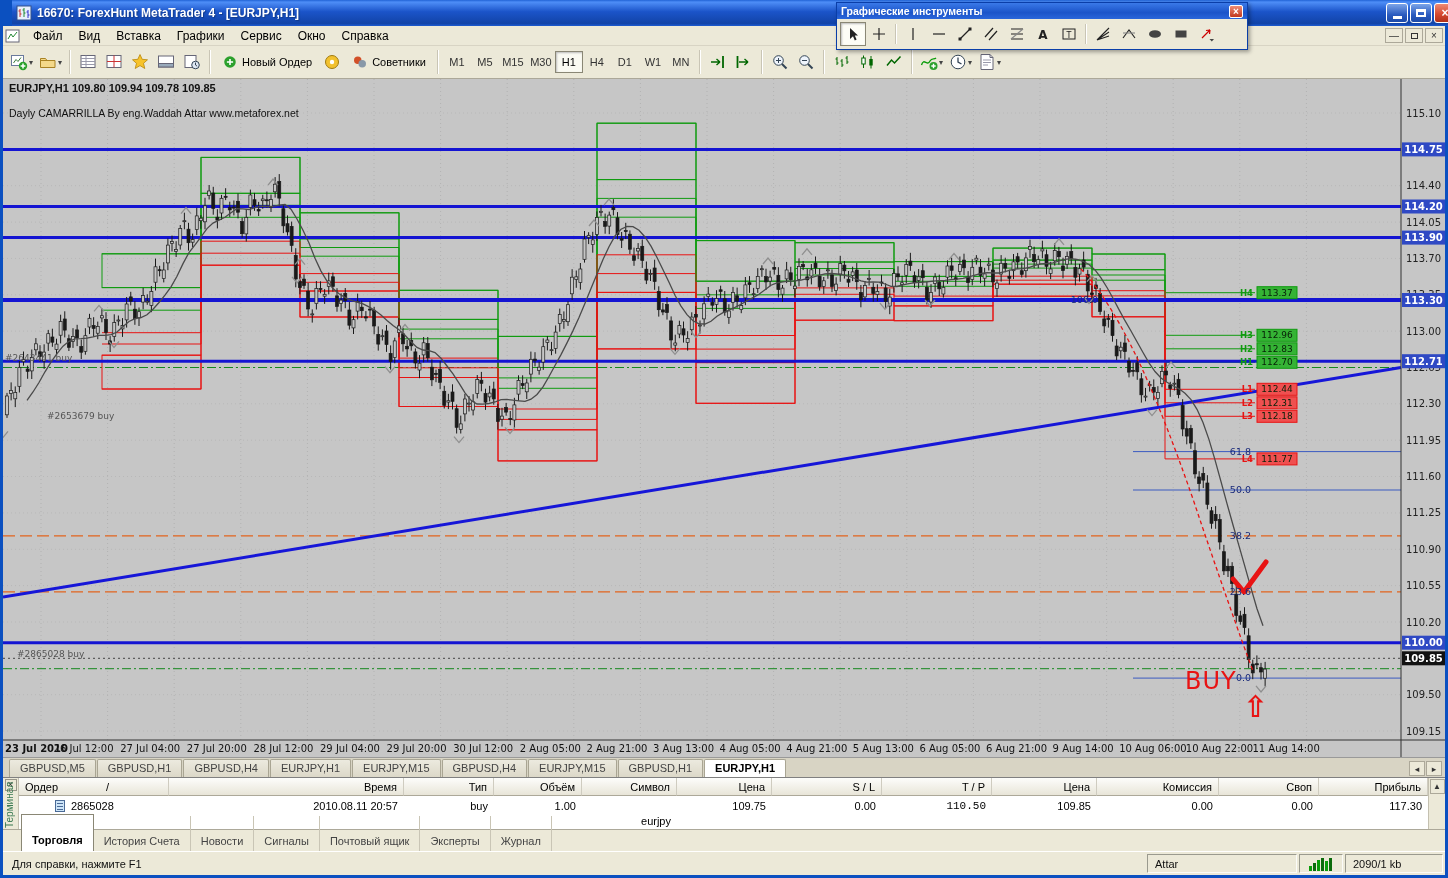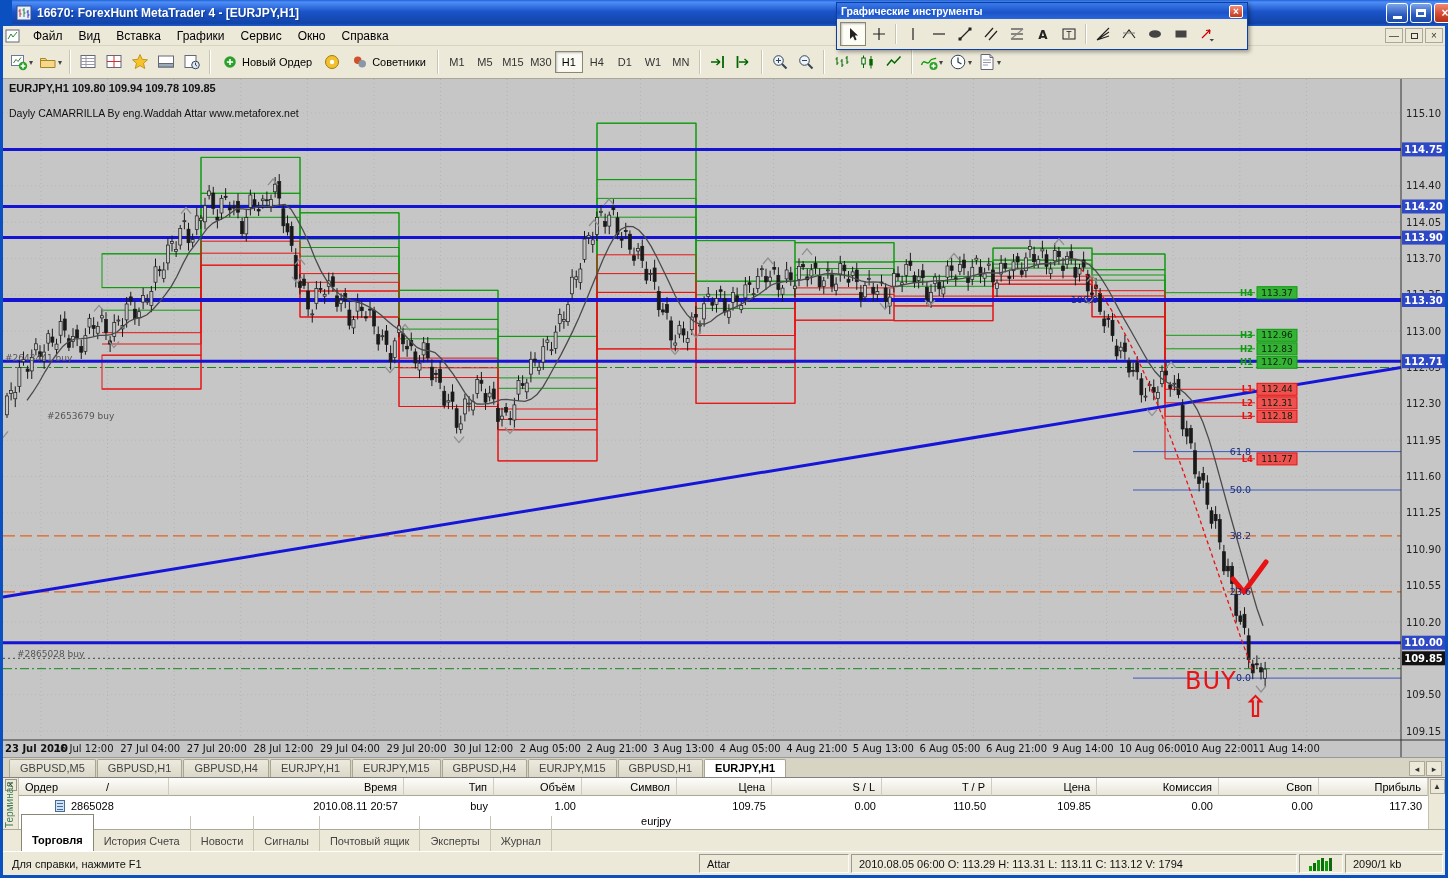--- a/index.html
+++ b/index.html
@@ -1362,21 +1362,21 @@
             <div class="th r" style="width: 109px;">Прибыль</div>
           </div>
           <div class="term-row">
             <div class="td" style="width: 150px; padding-left: 36px;"><span class="doc-icon"></span>2865028</div>
             <div class="td r" style="width: 235px;">2010.08.11 20:57</div>
             <div class="td r" style="width: 90px;">buy</div>
             <div class="td r" style="width: 88px;">1.00</div>
             <div class="td r" style="width: 95px; margin-top: 22px;">eurjpy</div>
             <div class="td r" style="width: 95px;">109.75</div>
             <div class="td r" style="width: 110px;">0.00</div>
-            <div class="td r" style="width: 110px;">110.50</div>
+            <div class="td r" style="width: 110px; font-family: Liberation Mono, monospace;">110.50</div>
             <div class="td r" style="width: 105px;">109.85</div>
             <div class="td r" style="width: 122px;">0.00</div>
             <div class="td r" style="width: 100px;">0.00</div>
             <div class="td r" style="width: 109px;">117.30</div>
           </div>
         </div>
       <div class="term-scroll">
         <div class="scroll-up">▲</div>
       </div>
     </div>
@@ -1387,21 +1387,20 @@
         <span class="term-tab">Новости</span>
         <span class="term-tab">Сигналы</span>
         <span class="term-tab">Почтовый ящик</span>
         <span class="term-tab">Эксперты</span>
         <span class="term-tab">Журнал</span>
       </div>
 
     <div class="statusbar">
       <div class="sb-panel" style="flex:1;border:none;">Для справки, нажмите F1</div>
       <div class="sb-panel" style="width:150px;">Attar</div>
-      <div class="sb-panel" style="width:446px;">2010.08.05 06:00   O: 113.29   H: 113.31   L: 113.11   C: 113.12   V: 1794</div>
       <div class="sb-panel" style="width:44px;justify-content:center;">
         <svg width="26" height="14" viewBox="0 0 26 14">
             <rect x="1" y="9" width="3" height="5" fill="#0a9c0a"></rect>
             <rect x="5" y="6" width="3" height="8" fill="#0b6b0b"></rect>
             <rect x="9" y="3" width="3" height="11" fill="#0a9c0a"></rect>
             <rect x="13" y="1" width="3" height="13" fill="#0b6b0b"></rect>
             <rect x="17" y="4" width="3" height="10" fill="#0a9c0a"></rect>
             <rect x="21" y="1" width="3" height="13" fill="#0b6b0b"></rect>
           </svg>
       </div>

